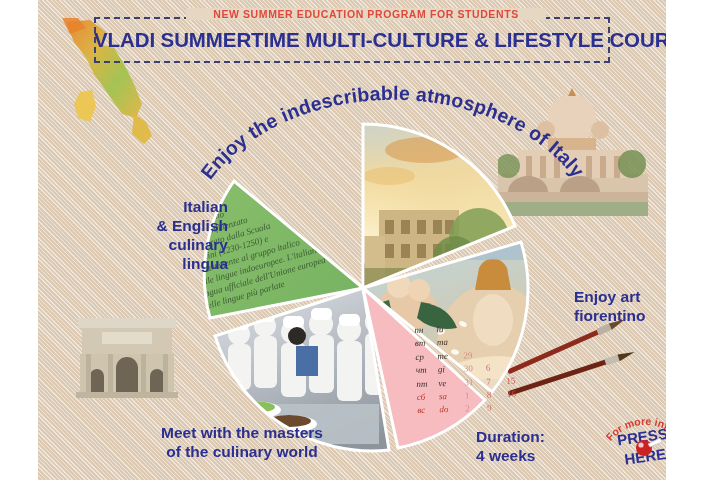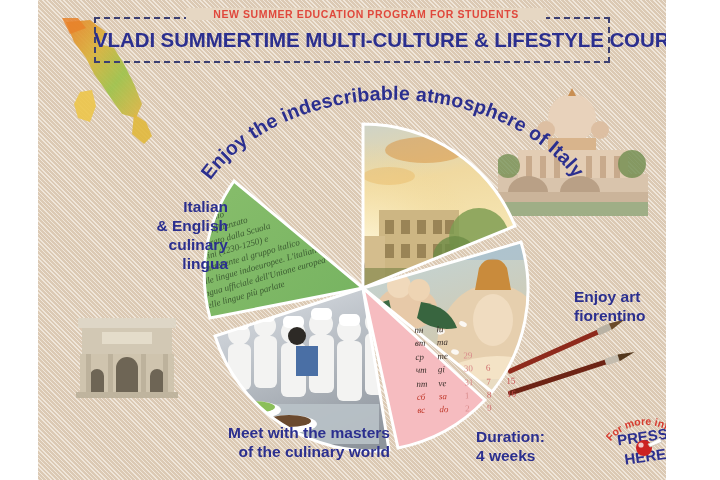--- a/index.html
+++ b/index.html
@@ -43,21 +43,21 @@
   #wheel{position:absolute;left:155px;top:118px;width:340px;height:340px;}
   .seg{position:absolute;left:0;top:0;width:340px;height:340px;}
 
   
   #arcwrap{position:absolute;left:145px;top:78px;width:420px;height:160px;}
 
   
   .lbl{position:absolute;color:#2b2f8f;font-size:15.5px;font-weight:700;line-height:1.22;}
   #lbl-lang{left:48px;top:198px;width:142px;text-align:right;}
   #lbl-art{left:536px;top:288px;width:150px;text-align:left;}
-  #lbl-cook{left:56px;top:424px;width:296px;text-align:right;}
+  #lbl-cook{left:56px;top:424px;width:296px;text-align:center;}
   #lbl-dur{left:438px;top:428px;width:120px;text-align:left;}
 
   
   #press{position:absolute;left:558px;top:400px;width:96px;height:78px;}
 
   
   .calwrap{position:absolute;left:378px;top:322px;width:120px;height:100px;
     font-family:"Liberation Serif",serif;transform:rotate(-2deg);}
   .calcol{position:absolute;font-size:9px;line-height:13.4px;}
   .c-ru{left:0px;top:0px;color:#3a2f2a;font-style:italic;}

